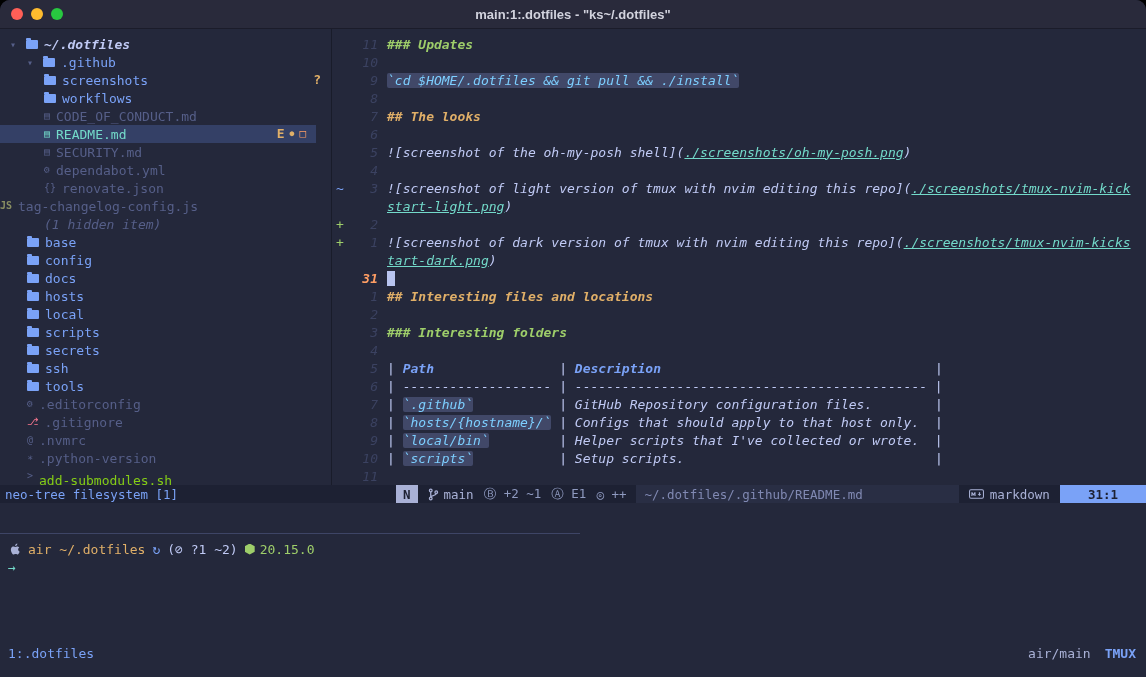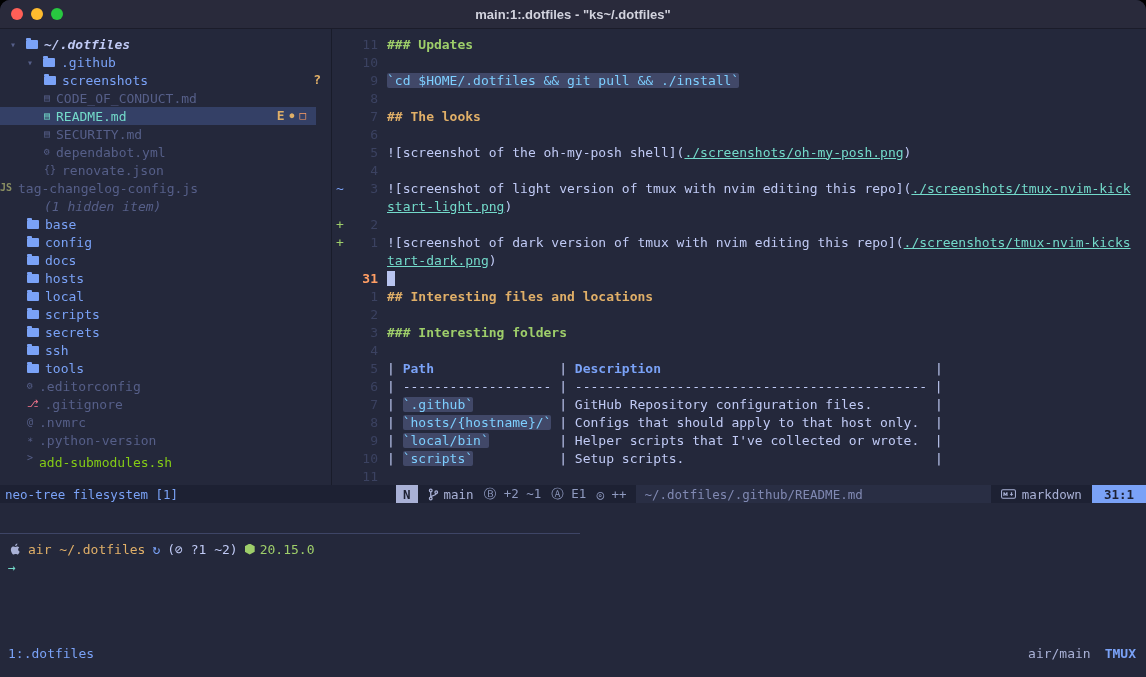--- a/index.html
+++ b/index.html
@@ -39,21 +39,21 @@
   .tree-row.hidden .tree-label{color:#565f89;font-style:italic;}
   .tree-row.selected{background:#344066;width:316px;}
   .tree-row.selected .tree-label{color:#73daca;}
   .tree-marks{margin-left:auto;padding-right:10px;display:flex;align-items:center;gap:5px;}
   .mark{line-height:18px;}
   .mk-untracked{color:#e0af68;font-weight:700;}
   .mk-e{color:#e0af68;font-weight:700;}
   .mk-dot{color:#e0af68;font-size:8px;}
   .mk-box{color:#ff9e64;font-size:11px;}
   
-  .ed-line{height:18px;display:flex;align-items:center;}
+  .ed-line{height:18px;display:flex;align-items:center;font-style:italic;}
   .ed-sign{width:12px;padding-left:4px;flex:0 0 auto;white-space:pre;}
   .ed-sign.sa{color:#9ece6a;}
   .ed-sign.sc{color:#7aa2f7;}
   .ed-num{width:30px;text-align:right;color:#3b4261;flex:0 0 auto;white-space:pre;}
   .ed-num.cur{color:#ff9e64;font-weight:700;}
   .ed-text{margin-left:9px;white-space:pre;}
   .seg{white-space:pre;}
   .seg.h2{color:#e0af68;font-weight:700;}
   .seg.h3{color:#9ece6a;font-weight:700;}
   .seg.txt{color:#c0caf5;}
@@ -64,21 +64,21 @@
   .cursor{display:inline-block;width:8px;height:15px;background:#b8c4ef;vertical-align:middle;}
   
   .status-row{height:18px;display:flex;background:#1d2133;flex:0 0 auto;font-size:12.5px;}
   .neotree-status{width:396px;flex:0 0 auto;display:flex;align-items:center;padding-left:5px;box-sizing:border-box;color:#7aa2f7;}
   .lualine{flex:1;display:flex;align-items:center;gap:10px;overflow:hidden;}
   .ll-mode{background:#a9b1d6;color:#1d2133;font-weight:700;padding:0 7px;height:100%;display:flex;align-items:center;flex:0 0 auto;}
   .ll-git{display:flex;align-items:center;gap:5px;color:#a9b1d6;flex:0 0 auto;}
   .ll-dim{color:#8f9ac0;flex:0 0 auto;white-space:pre;}
   .ll-path{flex:1;background:#292e44;color:#8089b3;padding:0 8px;height:100%;display:flex;align-items:center;white-space:pre;overflow:hidden;}
   .ll-ft{display:flex;align-items:center;gap:6px;color:#a9b1d6;flex:0 0 auto;}
-  .ll-pos{background:#7aa2f7;color:#1d2133;font-weight:700;padding:0 12px;height:100%;display:flex;align-items:center;flex:0 0 auto;}
+  .ll-pos{background:#7aa2f7;color:#1d2133;font-weight:700;padding:0 28px;height:100%;display:flex;align-items:center;flex:0 0 auto;}
   
   .cmdline{height:30px;flex:0 0 auto;}
   .shell-pane{flex:1;position:relative;padding-top:7px;box-sizing:border-box;}
   .pane-border{position:absolute;top:0;left:0;width:580px;height:1px;background:#3e4566;}
   .prompt-line{height:18px;display:flex;align-items:center;gap:7px;padding-left:8px;white-space:pre;}
   .p-path{color:#e0af68;}
   .p-sync{color:#7aa2f7;}
   .p-git{color:#c0caf5;}
   .p-node{display:flex;align-items:center;gap:5px;color:#9ece6a;}
   .hex{width:10px;height:11px;background:#9ece6a;clip-path:polygon(50% 0,100% 25%,100% 75%,50% 100%,0 75%,0 25%);display:inline-block;}
@@ -115,20 +115,24 @@
           <span class="tree-arrow">▾</span>
           <span class="tree-icon folder"></span>
           <span class="tree-label">.github</span>
         </div>
         <div class="tree-row dir" style="padding-left: 44px;">
           <span class="tree-icon folder"></span>
           <span class="tree-label">screenshots</span>
           <span class="tree-marks">
             <span class="mark mk-untracked">?</span>
           </span>
+        </div>
+        <div class="tree-row dir" style="padding-left: 44px;">
+          <span class="tree-icon folder"></span>
+          <span class="tree-label">workflows</span>
         </div>
         <div class="tree-row dim" style="padding-left: 44px;">
           <span class="tree-icon glyph ic-dim">▤</span>
           <span class="tree-label">CODE_OF_CONDUCT.md</span>
         </div>
         <div class="tree-row selected" style="padding-left: 44px;">
           <span class="tree-icon glyph ic-teal">▤</span>
           <span class="tree-label">README.md</span>
           <span class="tree-marks">
             <span class="mark mk-e">E</span>

